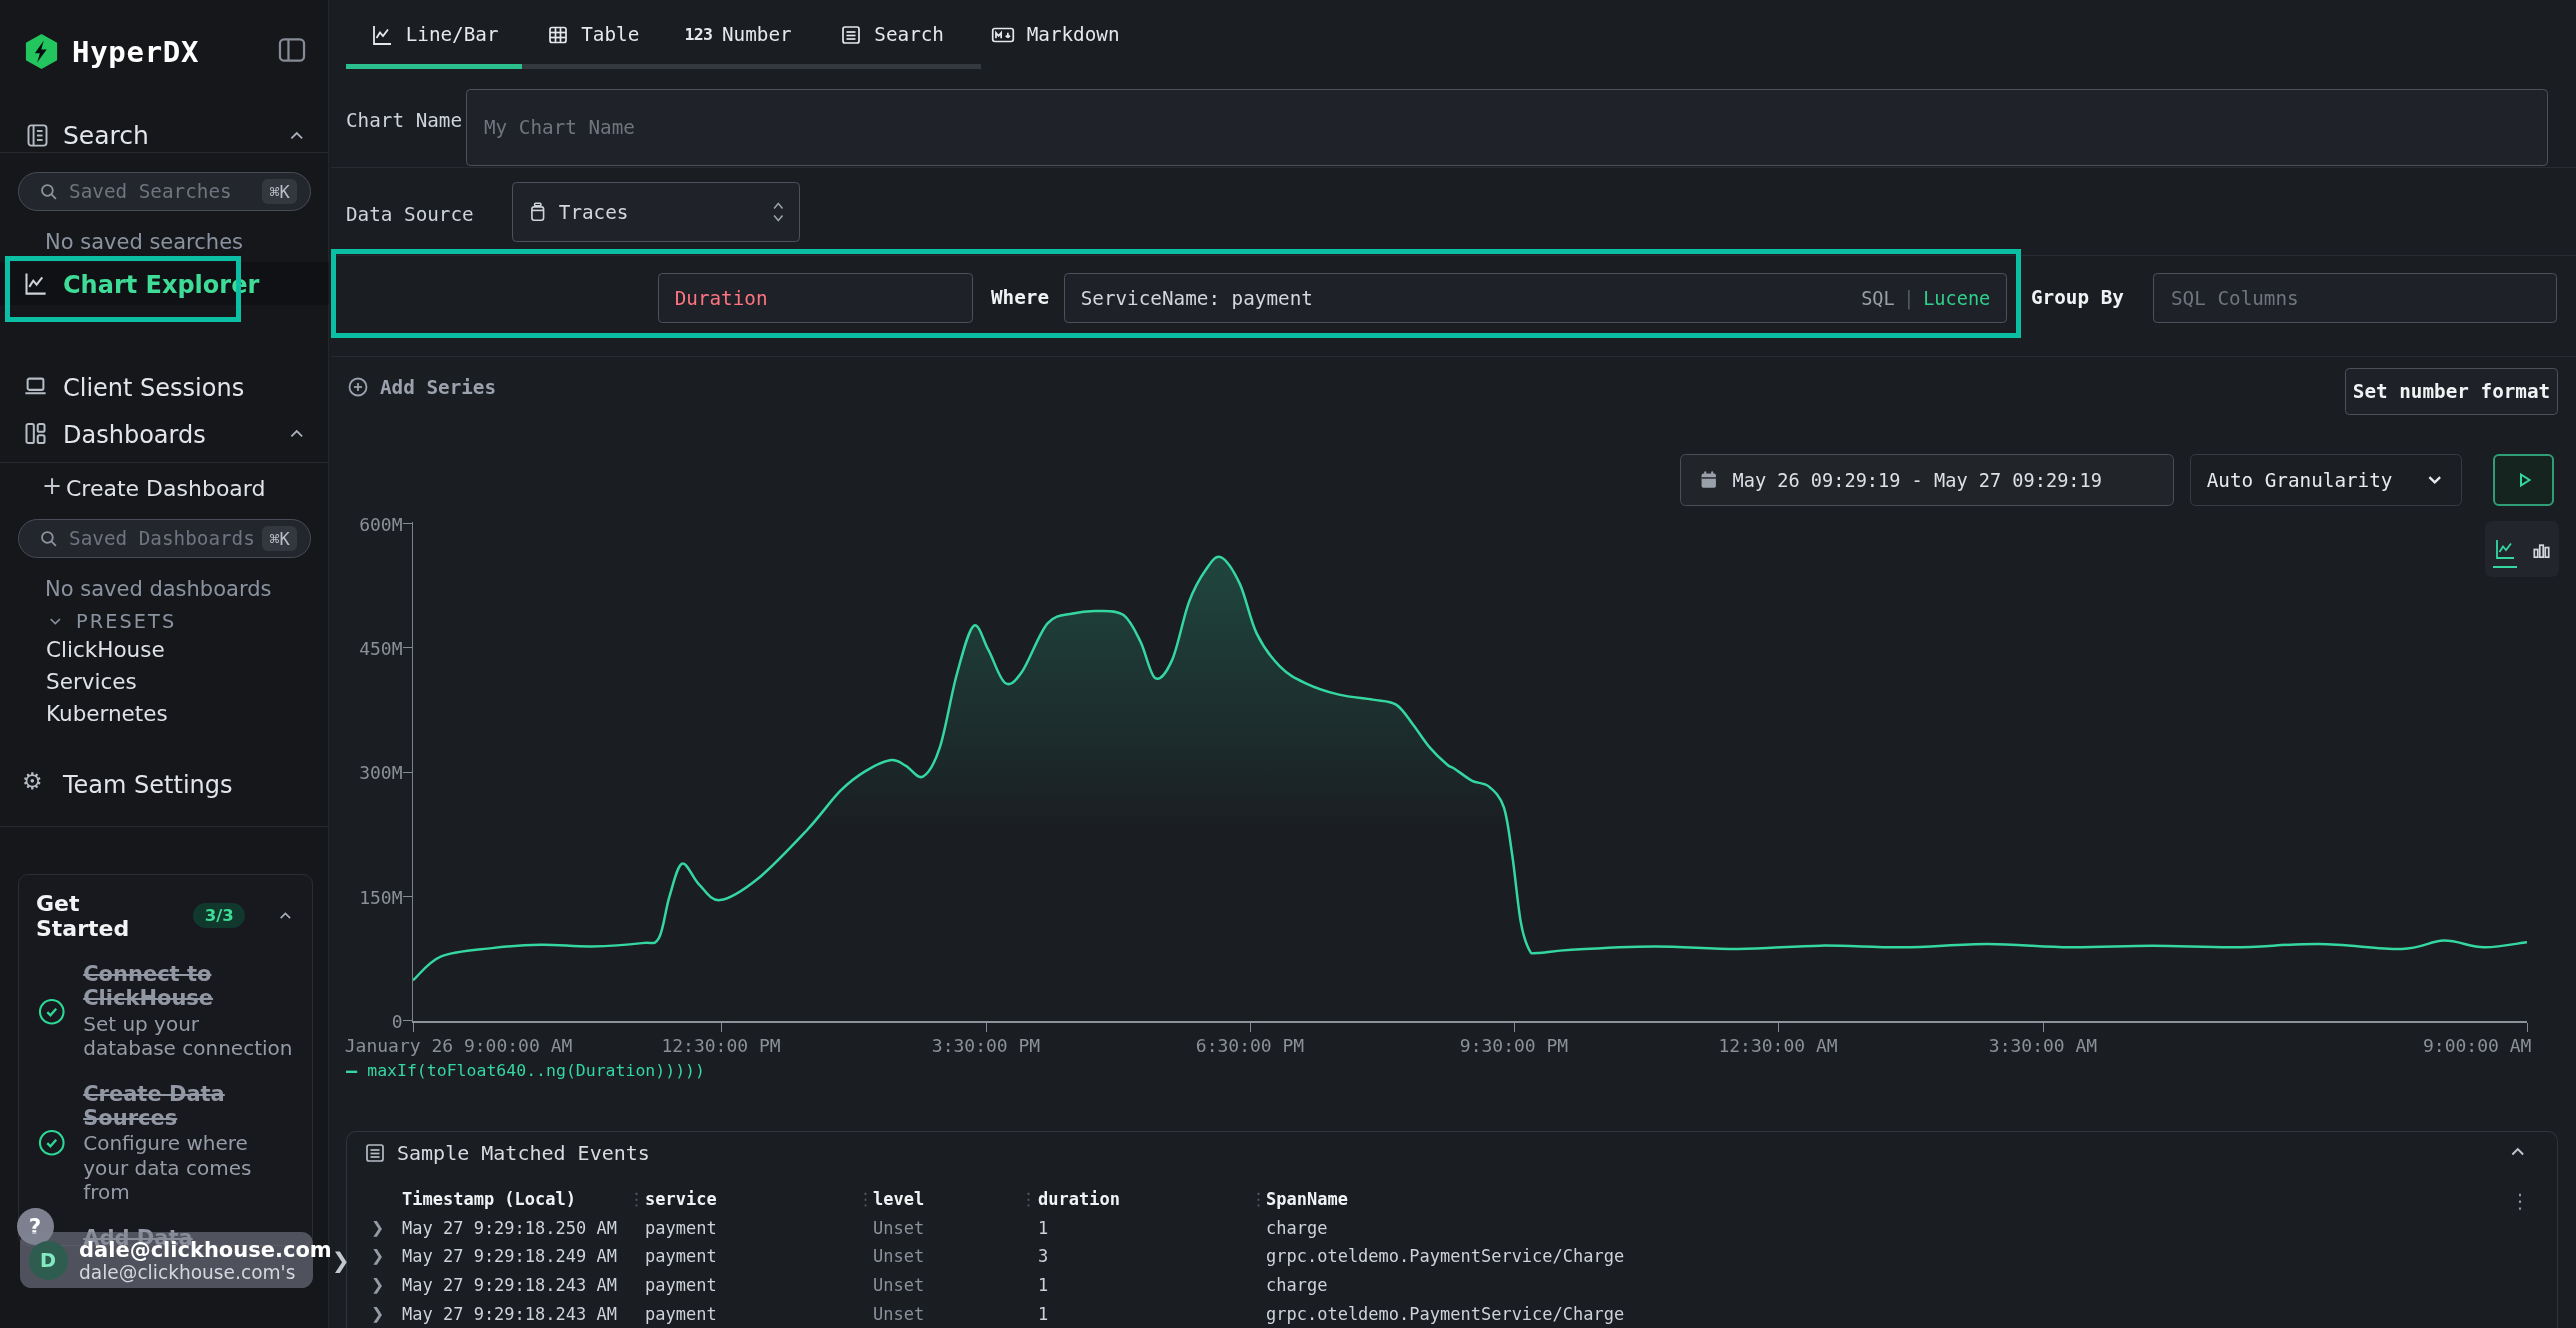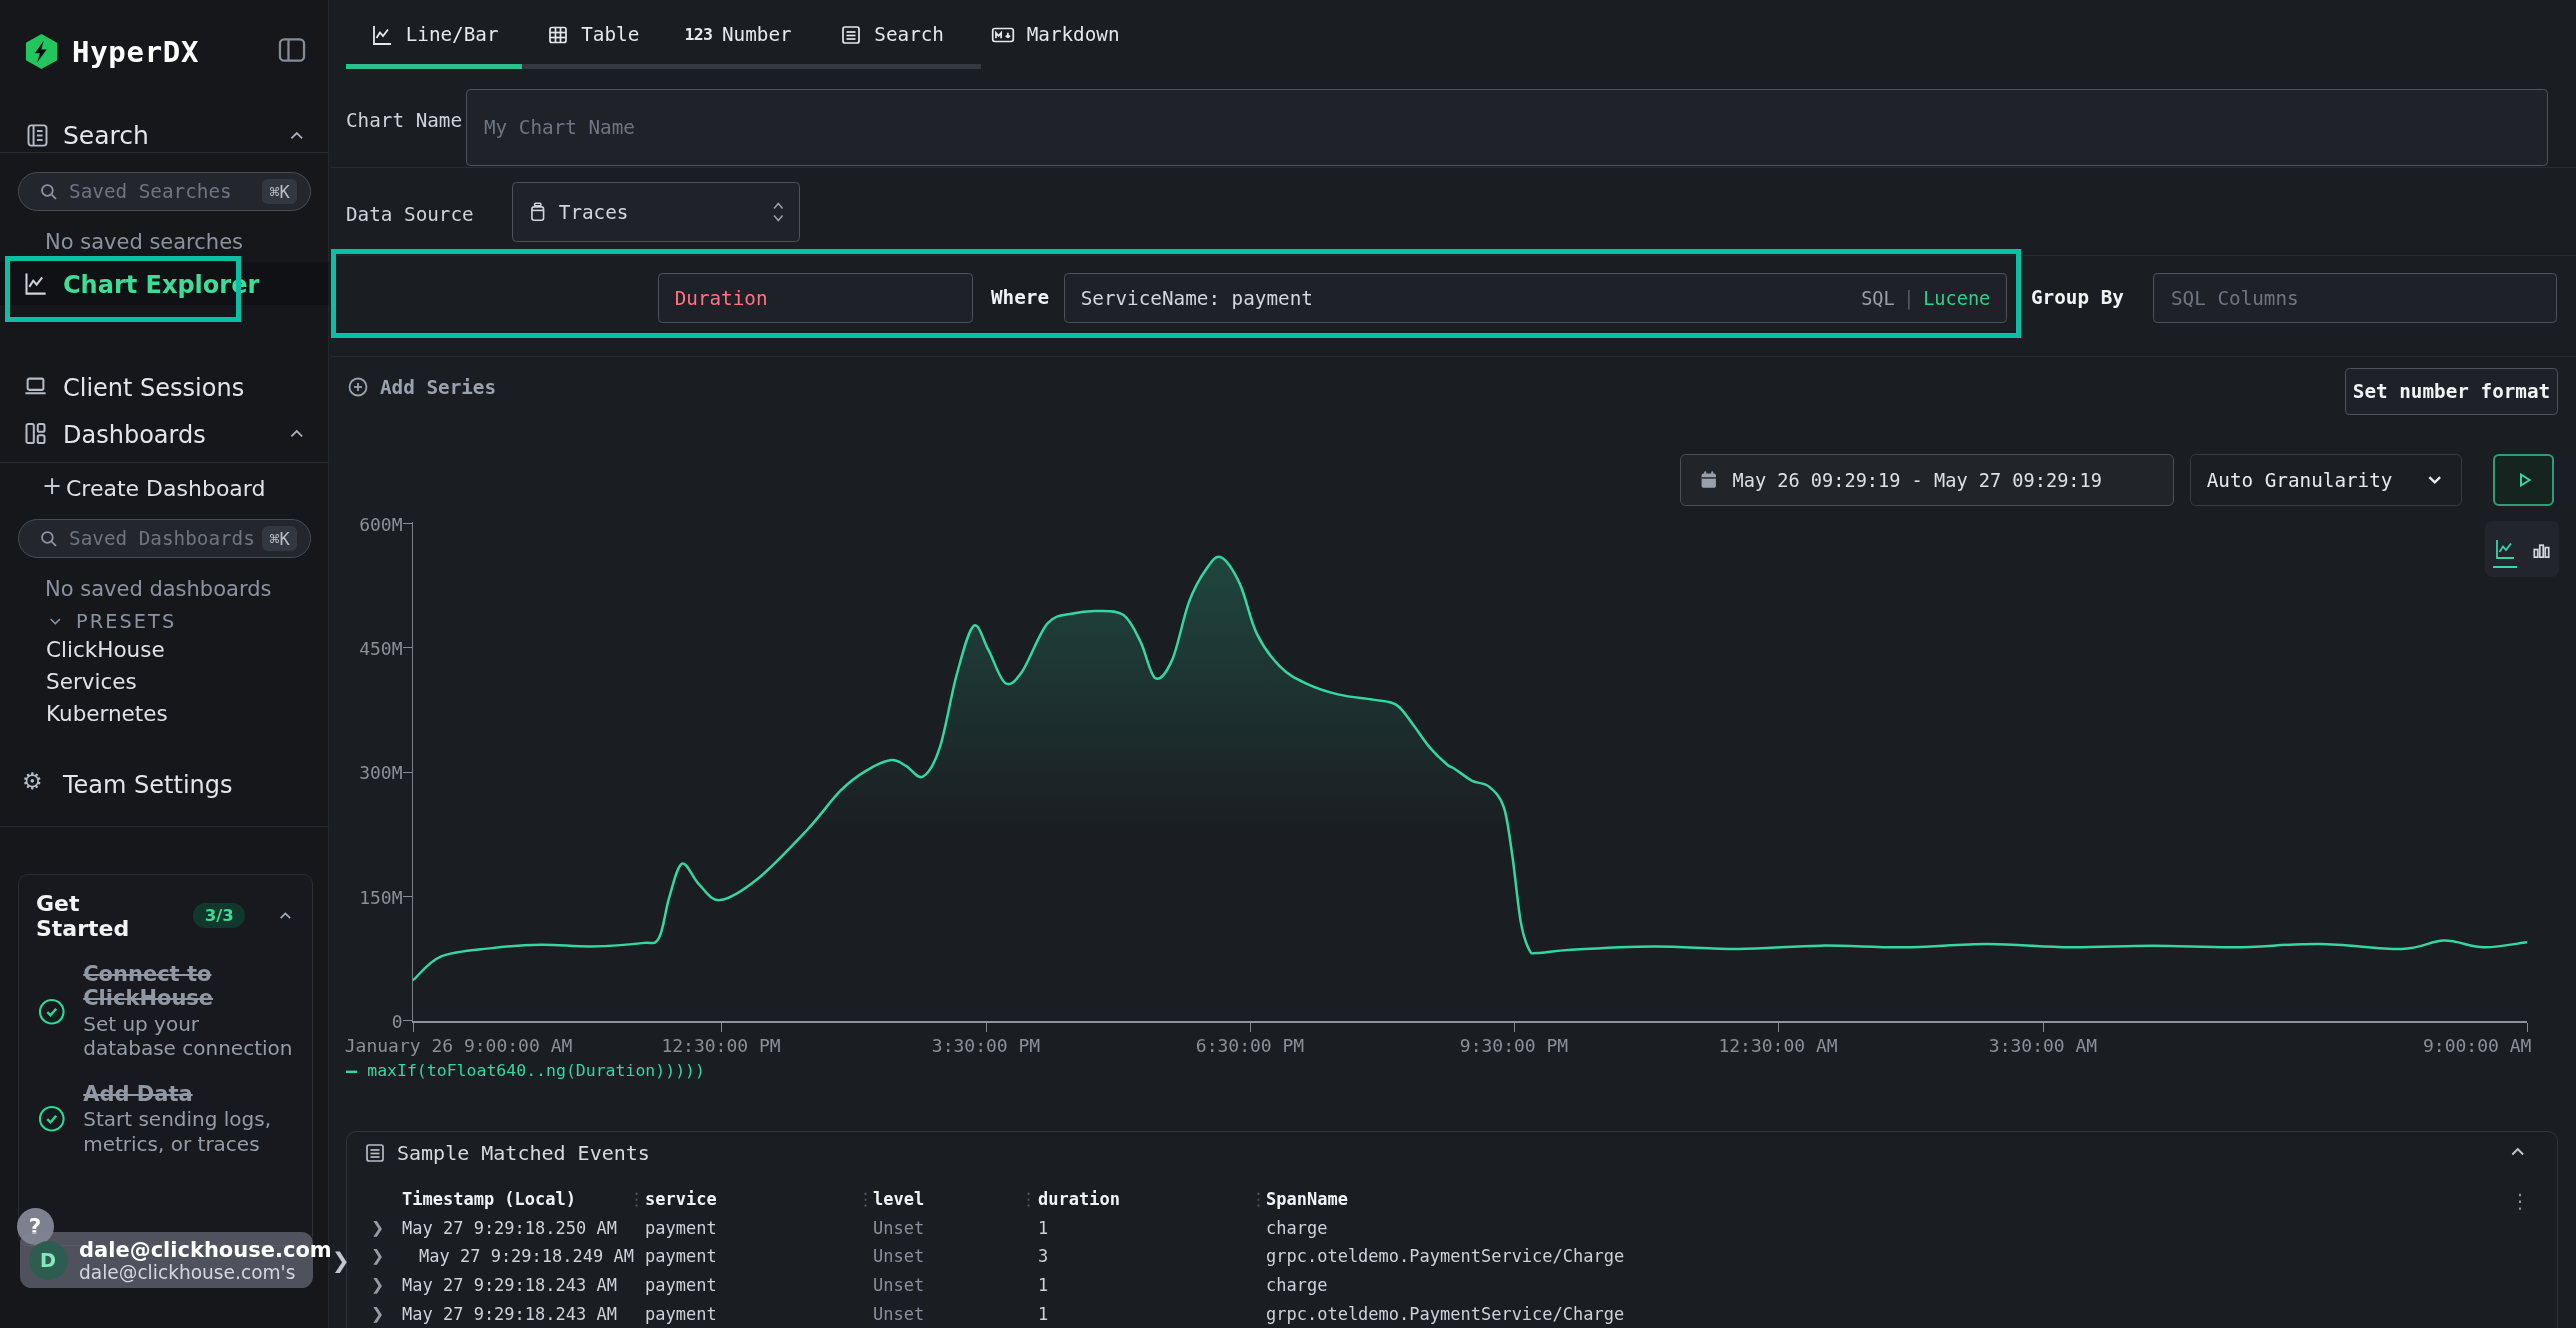--- a/index.html
+++ b/index.html
@@ -230,20 +230,27 @@
             <polyline points="6,15 12,9 18,15"></polyline>
           </svg>
       </div>
       <div id="gs-items">
           <div class="gs-item">
             <svg class="gs-check" viewBox="0 0 24 24" fill="none" stroke="#2bd896" stroke-width="1.6">
               <circle cx="12" cy="12" r="9"></circle>
               <polyline points="8.6,12.3 11,14.7 15.4,9.7" stroke-width="1.8"></polyline>
             </svg>
             <span class="gs-txt"><span class="gs-item-title">Connect to ClickHouse</span><div class="gs-item-desc">Set up your database connection</div></span>
+          </div>
+          <div class="gs-item">
+            <svg class="gs-check" viewBox="0 0 24 24" fill="none" stroke="#2bd896" stroke-width="1.6">
+              <circle cx="12" cy="12" r="9"></circle>
+              <polyline points="8.6,12.3 11,14.7 15.4,9.7" stroke-width="1.8"></polyline>
+            </svg>
+            <span class="gs-txt"><span class="gs-item-title">Create Data Sources</span><div class="gs-item-desc">Configure where your data comes from</div></span>
           </div>
           <div class="gs-item">
             <svg class="gs-check" viewBox="0 0 24 24" fill="none" stroke="#2bd896" stroke-width="1.6">
               <circle cx="12" cy="12" r="9"></circle>
               <polyline points="8.6,12.3 11,14.7 15.4,9.7" stroke-width="1.8"></polyline>
             </svg>
             <span class="gs-txt"><span class="gs-item-title">Add Data</span><div class="gs-item-desc">Start sending logs, metrics, or traces</div></span>
           </div>
         </div>
     </div>
@@ -467,21 +474,21 @@
           <div class="ev-row" style="top: 86px;">
             <span class="ev-chev">❯</span>
             <span class="ev-cell" style="left: 55px;">May 27 9:29:18.250 AM</span>
             <span class="ev-cell" style="left: 298px;">payment</span>
             <span class="ev-cell dim" style="left: 526px;">Unset</span>
             <span class="ev-cell" style="left: 691px;">1</span>
             <span class="ev-cell" style="left: 919px;">charge</span>
           </div>
           <div class="ev-row" style="top: 114px;">
             <span class="ev-chev">❯</span>
-            <span class="ev-cell" style="left: 72px;">May 27 9:29:18.249 AM</span>
+            <span class="ev-cell" style="left: 55px;">May 27 9:29:18.249 AM</span>
             <span class="ev-cell" style="left: 298px;">payment</span>
             <span class="ev-cell dim" style="left: 526px;">Unset</span>
             <span class="ev-cell" style="left: 691px;">3</span>
             <span class="ev-cell" style="left: 919px;">grpc.oteldemo.PaymentService/Charge</span>
           </div>
           <div class="ev-row" style="top: 143px;">
             <span class="ev-chev">❯</span>
             <span class="ev-cell" style="left: 55px;">May 27 9:29:18.243 AM</span>
             <span class="ev-cell" style="left: 298px;">payment</span>
             <span class="ev-cell dim" style="left: 526px;">Unset</span>

